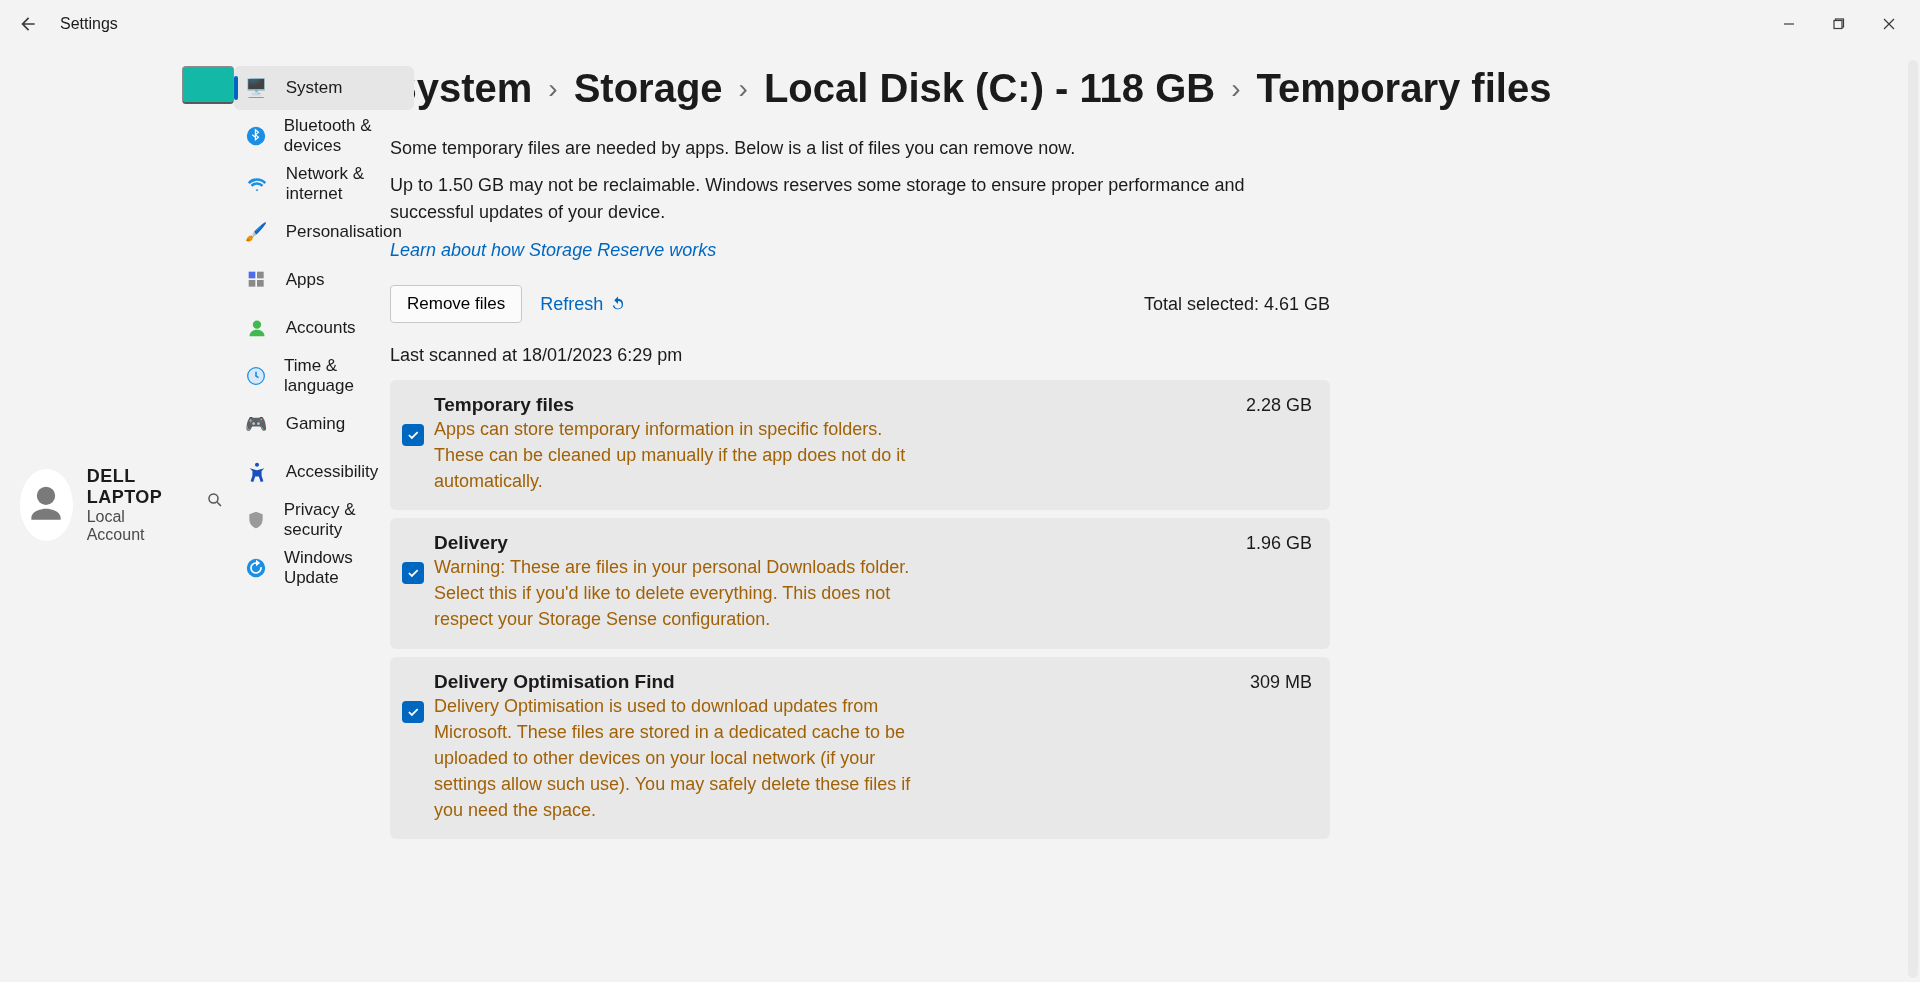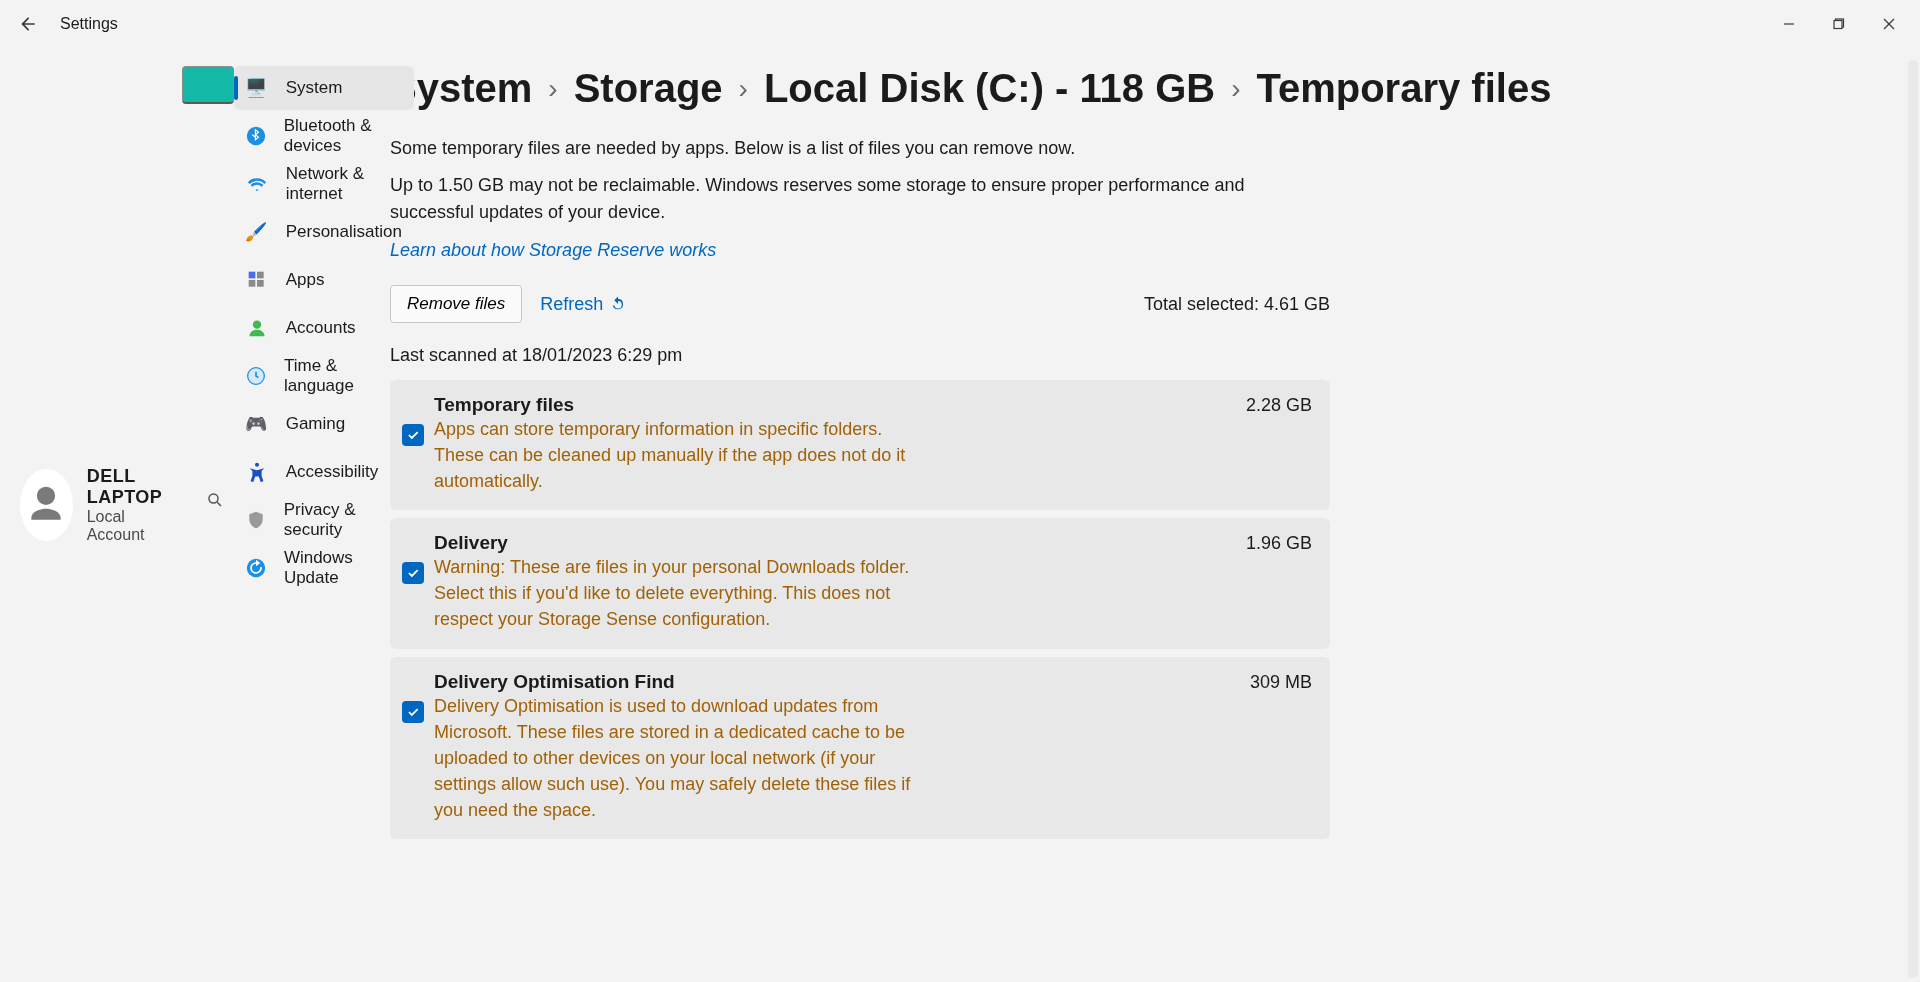--- a/index.html
+++ b/index.html
@@ -33,21 +33,21 @@
   .main { flex: 1; padding: 18px 40px 20px 20px; overflow-y: auto; }
   .breadcrumb { display: flex; align-items: center; flex-wrap: wrap; gap: 16px; font-size: 40px; font-weight: 600; margin-bottom: 24px; }
   .breadcrumb .crumb { cursor: pointer; }
   .breadcrumb .sep { font-size: 28px; color: #6b6b6b; font-weight: 400; }
 
   .content-col { max-width: 940px; }
   .desc { font-size: 18px; line-height: 1.5; margin-bottom: 10px; }
   .link { color: #0067c0; font-size: 18px; cursor: pointer; display: inline-block; margin-top: 4px; margin-bottom: 24px; font-style: italic; }
 
   .action-row { display: flex; align-items: center; gap: 18px; margin-bottom: 22px; }
-  .btn { padding: 8px 16px; border: 1px solid #c7c7c7; background: #fbfbfb; border-radius: 4px; font-size: 17px; cursor: pointer; font-style: italic; }
+  .btn { padding: 8px 16px; border: 1px solid #c7c7c7; background: #fbfbfb; border-radius: 4px; font-size: 17px; cursor: pointer; }
   .refresh-link { color: #0067c0; font-size: 18px; display: inline-flex; align-items: center; gap: 6px; cursor: pointer; }
   .total-sel { margin-left: auto; font-size: 18px; }
 
   .scan-time { font-size: 18px; margin-bottom: 14px; }
 
   .file-card { background: #e8e8e8; border-radius: 6px; padding: 14px 18px 16px 12px; display: flex; gap: 10px; margin-bottom: 8px; }
   .chk { width: 22px; height: 22px; border-radius: 4px; background: #0067c0; flex-shrink: 0; margin-top: 30px; display: flex; align-items: center; justify-content: center; cursor: pointer; }
   .chk svg { stroke: #fff; stroke-width: 3; fill: none; }
   .card-body { flex: 1; }
   .card-head { display: flex; align-items: baseline; }

